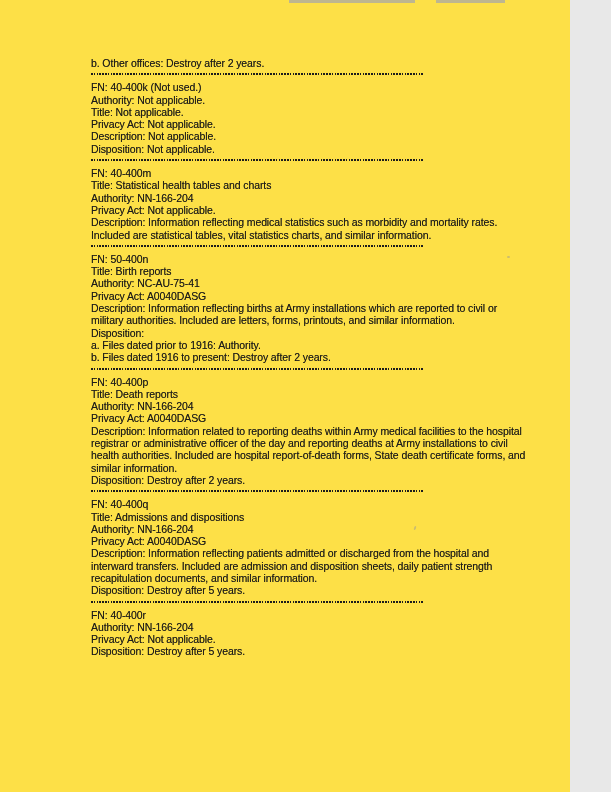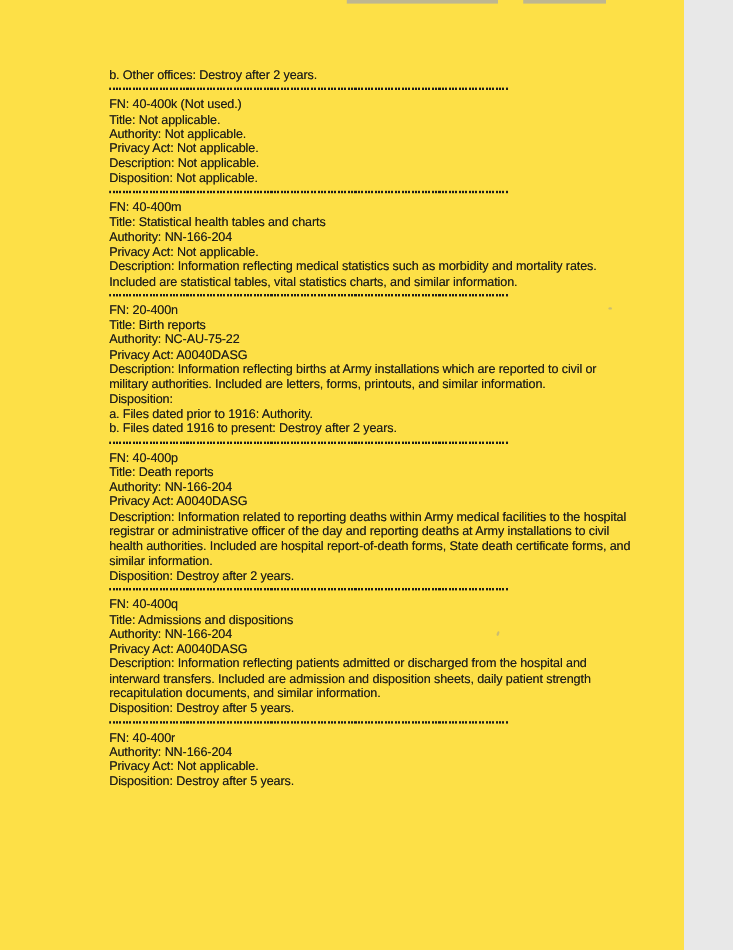--- a/index.html
+++ b/index.html
@@ -69,25 +69,25 @@
     <div class="line">b. Other offices: Destroy after 2 years.</div>
 
     <div class="divider"></div>
 
     <section>
       <div class="line">
         <span>FN:</span>
         <span>40-400k (Not used.)</span>
       </div>
       <div class="line">
-        <span>Title:</span>
-        <span>Not applicable.</span>
-      </div>
-      <div class="line">
-        <span>Authority:</span>
+        <span>Authority:</span>
+        <span>Not applicable.</span>
+      </div>
+      <div class="line">
+        <span>Title:</span>
         <span>Not applicable.</span>
       </div>
       <div class="line">
         <span>Privacy Act:</span>
         <span>Not applicable.</span>
       </div>
       <div class="line">
         <span>Description:</span>
         <span>Not applicable.</span>
       </div>
@@ -120,29 +120,29 @@
         <span>Description:</span>
         <span>Information reflecting medical statistics such as morbidity and mortality rates. Included are statistical tables, vital statistics charts, and similar information.</span>
       </div>
     </section>
 
     <div class="divider"></div>
 
     <section>
       <div class="line">
         <span>FN:</span>
-        <span>20-400n</span>
+        <span>50-400n</span>
       </div>
       <div class="line">
         <span>Title:</span>
         <span>Birth reports</span>
       </div>
       <div class="line">
         <span>Authority:</span>
-        <span>NC-AU-75-22</span>
+        <span>NC-AU-75-41</span>
       </div>
       <div class="line">
         <span>Privacy Act:</span>
         <span>A0040DASG</span>
       </div>
       <div class="line">
         <span>Description:</span>
         <span>Information reflecting births at Army installations which are reported to civil or military authorities. Included are letters, forms, printouts, and similar information.</span>
       </div>
       <div class="line">

